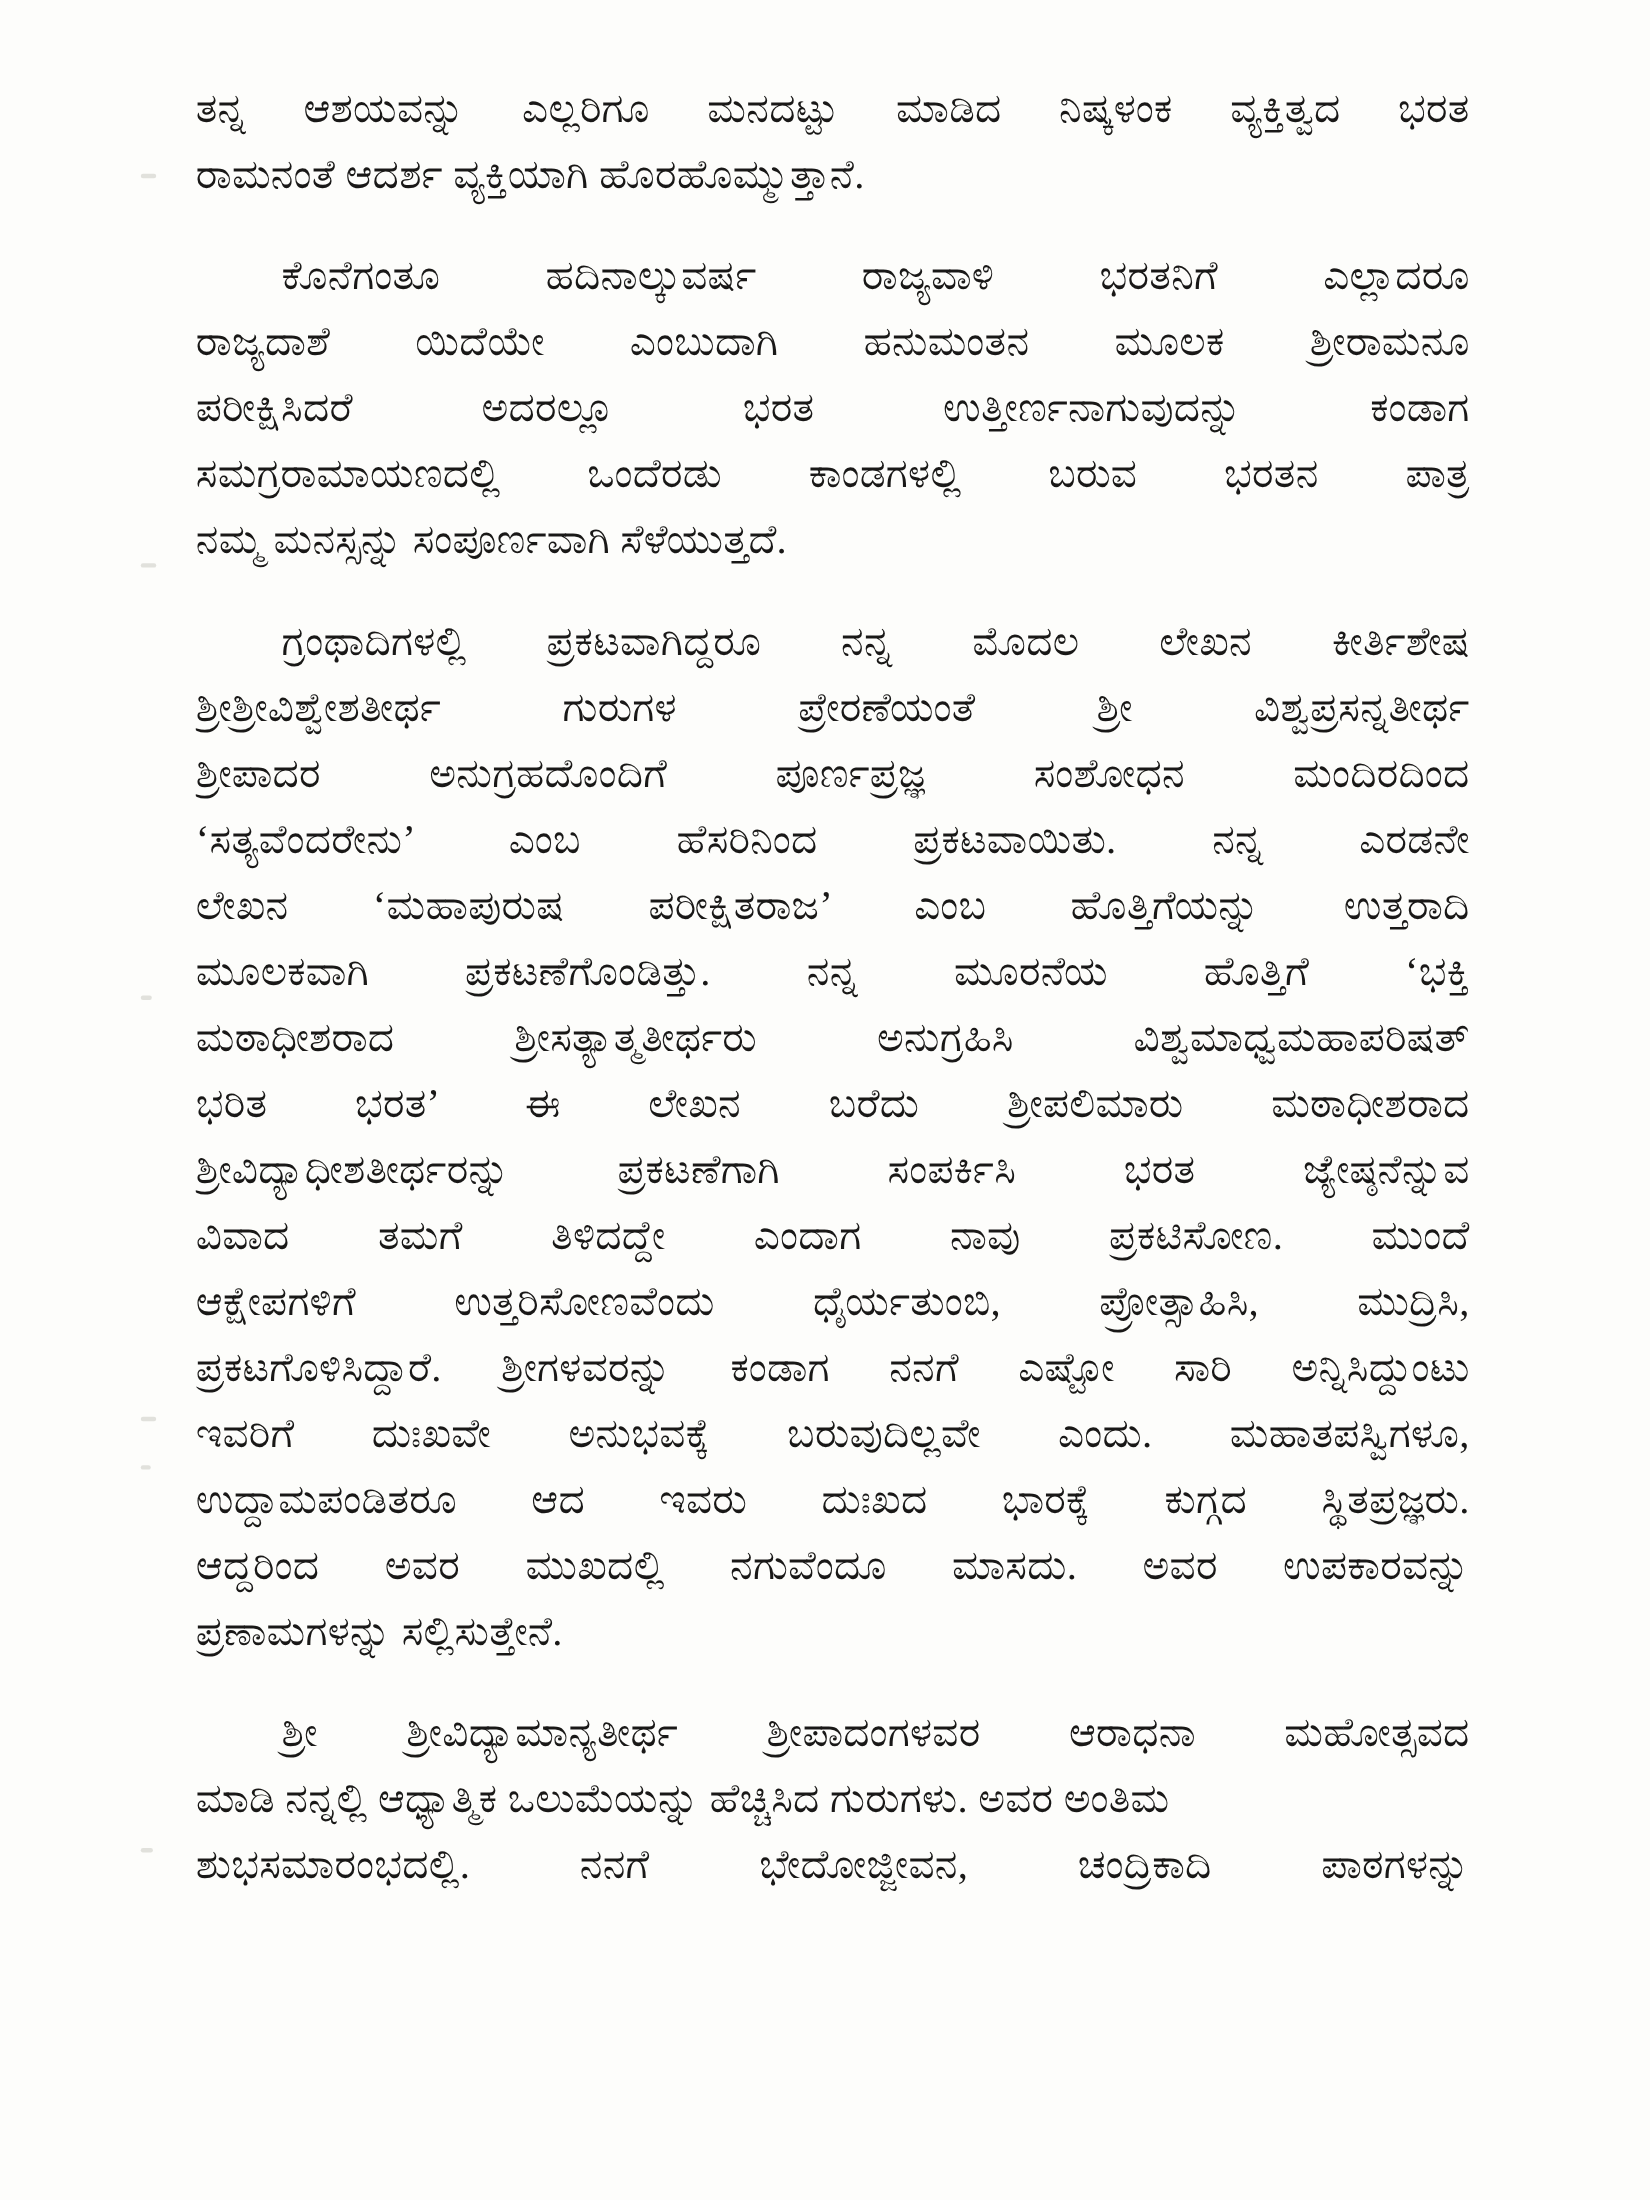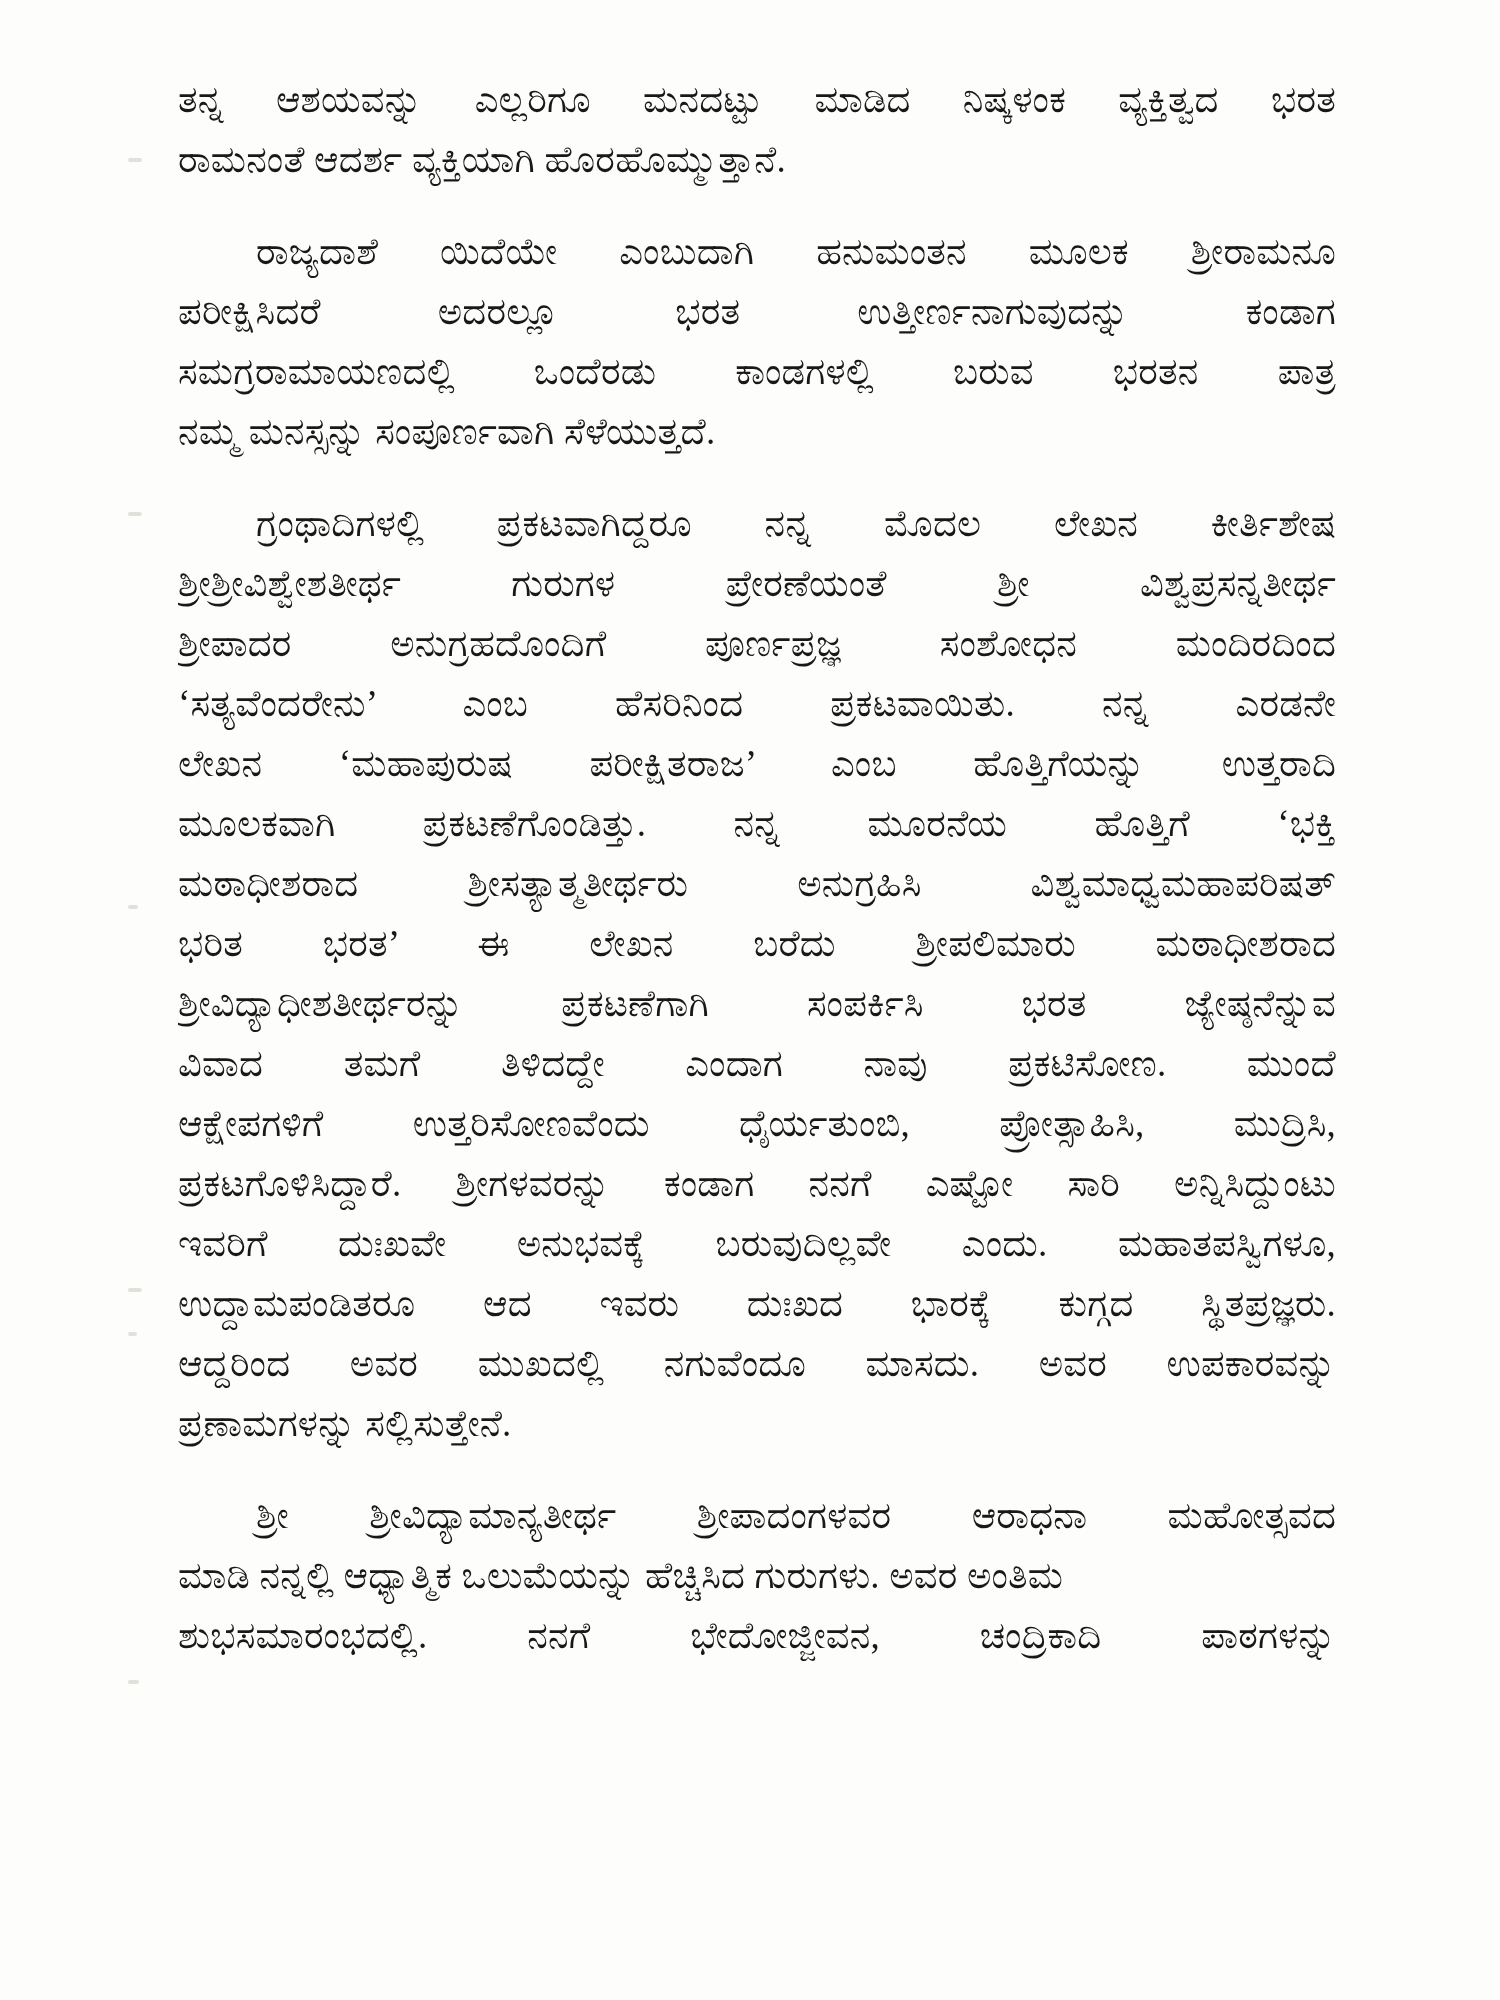--- a/index.html
+++ b/index.html
@@ -76,20 +76,21 @@
   <span class="scan-mark m4"></span>
   <span class="scan-mark m5"></span>
   <span class="scan-mark m6"></span>
 
   <main class="text-block">
       <div class="para">
         <div class="line">ತನ್ನ ಆಶಯವನ್ನು ಎಲ್ಲರಿಗೂ ಮನದಟ್ಟು ಮಾಡಿದ ನಿಷ್ಕಳಂಕ ವ್ಯಕ್ತಿತ್ವದ ಭರತ</div>
         <div class="line last">ರಾಮನಂತೆ ಆದರ್ಶ ವ್ಯಕ್ತಿಯಾಗಿ ಹೊರಹೊಮ್ಮುತ್ತಾನೆ.</div>
       </div>
       <div class="para indent">
+        <div class="line">ಕೊನೆಗಂತೂ ಹದಿನಾಲ್ಕುವರ್ಷ ರಾಜ್ಯವಾಳಿ ಭರತನಿಗೆ ಎಲ್ಲಾದರೂ</div>
         <div class="line">ರಾಜ್ಯದಾಶೆ ಯಿದೆಯೇ ಎಂಬುದಾಗಿ ಹನುಮಂತನ ಮೂಲಕ ಶ್ರೀರಾಮನೂ</div>
         <div class="line">ಪರೀಕ್ಷಿಸಿದರೆ ಅದರಲ್ಲೂ ಭರತ ಉತ್ತೀರ್ಣನಾಗುವುದನ್ನು ಕಂಡಾಗ</div>
         <div class="line">ಸಮಗ್ರರಾಮಾಯಣದಲ್ಲಿ ಒಂದೆರಡು ಕಾಂಡಗಳಲ್ಲಿ ಬರುವ ಭರತನ ಪಾತ್ರ</div>
         <div class="line last">ನಮ್ಮ ಮನಸ್ಸನ್ನು ಸಂಪೂರ್ಣವಾಗಿ ಸೆಳೆಯುತ್ತದೆ.</div>
       </div>
       <div class="para indent">
         <div class="line">ಗ್ರಂಥಾದಿಗಳಲ್ಲಿ ಪ್ರಕಟವಾಗಿದ್ದರೂ ನನ್ನ ಮೊದಲ ಲೇಖನ ಕೀರ್ತಿಶೇಷ</div>
         <div class="line">ಶ್ರೀಶ್ರೀವಿಶ್ವೇಶತೀರ್ಥ ಗುರುಗಳ ಪ್ರೇರಣೆಯಂತೆ ಶ್ರೀ ವಿಶ್ವಪ್ರಸನ್ನತೀರ್ಥ</div>
         <div class="line">ಶ್ರೀಪಾದರ ಅನುಗ್ರಹದೊಂದಿಗೆ ಪೂರ್ಣಪ್ರಜ್ಞ ಸಂಶೋಧನ ಮಂದಿರದಿಂದ</div>
         <div class="line">‘ಸತ್ಯವೆಂದರೇನು’ ಎಂಬ ಹೆಸರಿನಿಂದ ಪ್ರಕಟವಾಯಿತು. ನನ್ನ ಎರಡನೇ</div>

